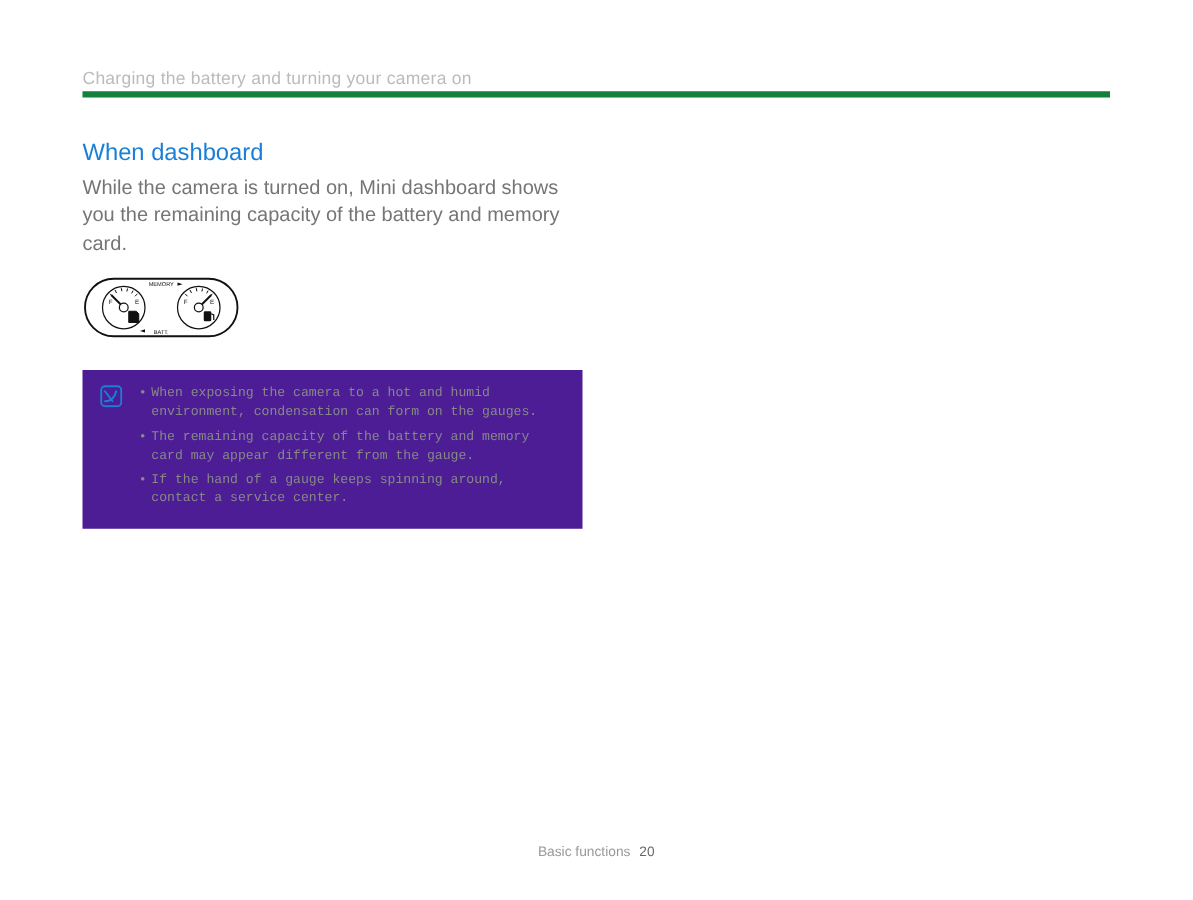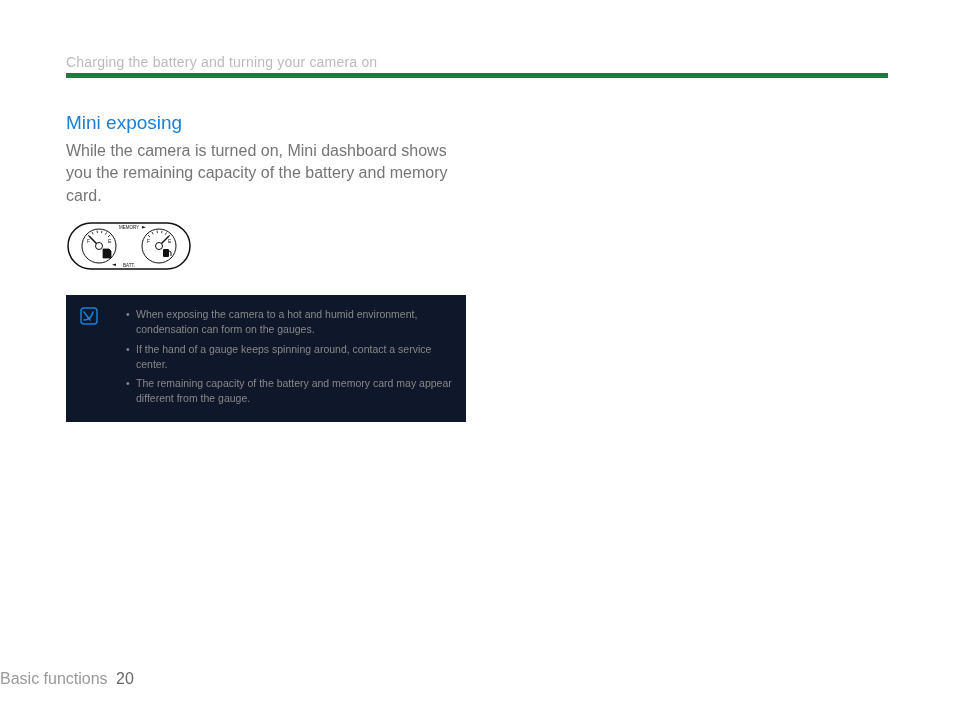--- a/index.html
+++ b/index.html
@@ -44,26 +44,27 @@
     font-weight: 300;
   }
   .gauge-wrap {
     margin: 10px 0 20px 0;
   }
   .gauge-svg {
     width: 126px;
     height: 50px;
   }
   .note-box {
-    background: #0f172a;
+    background: #4c1d95;
     padding: 12px 14px 12px 14px;
     display: flex;
-    gap: 28px;
+    gap: 13px;
     width: 400px;
     box-sizing: border-box;
+    font-family: Liberation Mono, monospace;
   }
   .note-icon {
     flex-shrink: 0;
     width: 18px;
     height: 18px;
   }
   .note-list {
     list-style: none;
     padding: 0;
     margin: 0;
@@ -81,39 +82,40 @@
     position: absolute;
     left: 0;
     top: 0;
     color: #888;
   }
   .footer {
     position: absolute;
     bottom: 32px;
     left: 0;
     width: 100%;
-    font-size: 16px;
+    text-align: center;
+    font-size: 11px;
     color: #999;
     font-weight: 300;
   }
   .footer .pagenum {
     color: #666;
     margin-left: 4px;
   }
 </style>
 </head>
 <body>
 
 <div class="page">
 
   <div class="header-line">Charging the battery and turning your camera on</div>
 
   <div class="content-col">
 
-    <h2 class="section-heading">Mini exposing</h2>
+    <h2 class="section-heading">When dashboard</h2>
 
     <p class="intro-text">While the camera is turned on, Mini dashboard shows you the remaining capacity of the battery and memory card.</p>
 
     <div class="gauge-wrap">
       <svg class="gauge-svg" viewBox="0 0 126 50">
 
         <rect x="2" y="2" width="122" height="46" rx="23" ry="23" fill="#fff" stroke="#111" stroke-width="1.5"></rect>
 
         <circle cx="33" cy="25" r="17" fill="#fff" stroke="#111" stroke-width="1"></circle>
 
@@ -165,22 +167,22 @@
 
     <div class="note-box">
       <span class="note-icon">
         <svg viewBox="0 0 18 18" width="18" height="18">
           <rect x="1" y="1" width="16" height="16" rx="3" fill="none" stroke="#1a7fd6" stroke-width="1.5"></rect>
           <path d="M4 5 L10 13 M4 13 Q 11 13 13 5" stroke="#1a7fd6" stroke-width="1.6" fill="none" stroke-linecap="round"></path>
         </svg>
       </span>
       <ul class="note-list">
         <li>When exposing the camera to a hot and humid environment, condensation can form on the gauges.</li>
+        <li>The remaining capacity of the battery and memory card may appear different from the gauge.</li>
         <li>If the hand of a gauge keeps spinning around, contact a service center.</li>
-        <li>The remaining capacity of the battery and memory card may appear different from the gauge.</li>
       </ul>
     </div>
 
   </div>
 </div>
 
 <div class="footer">
   <span>Basic functions</span>
   <span class="pagenum">20</span>
 </div>

